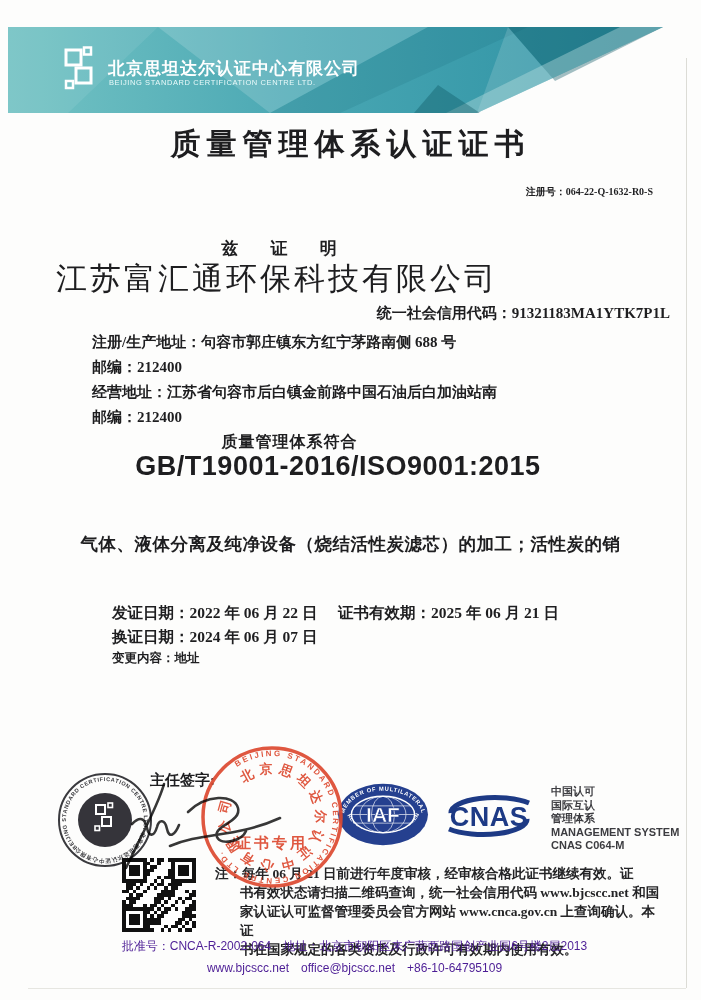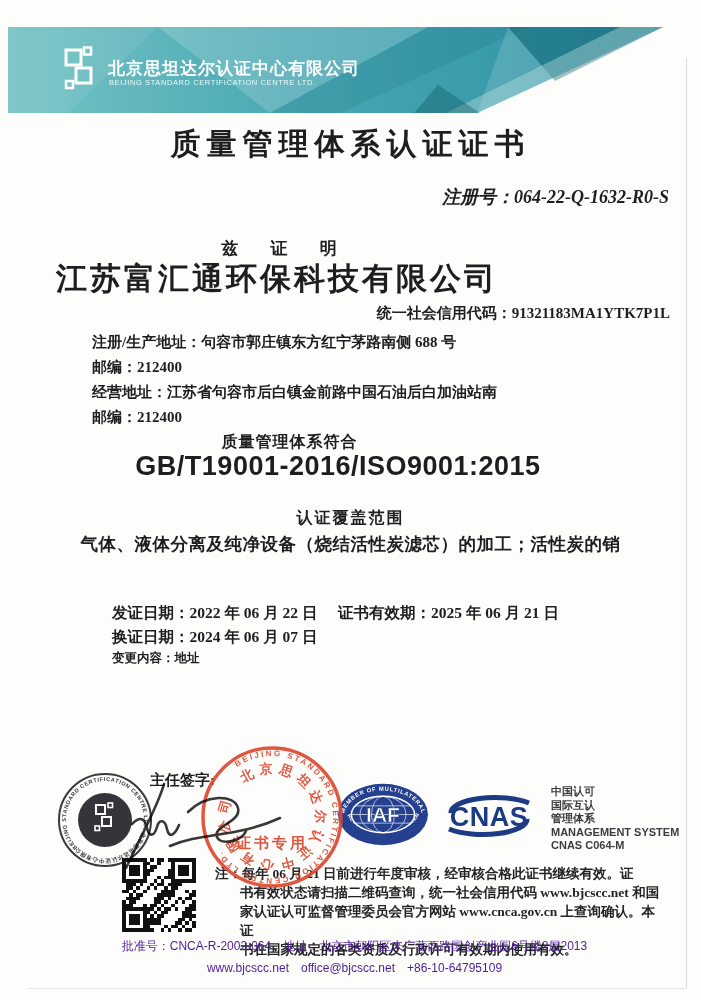--- a/index.html
+++ b/index.html
@@ -8,23 +8,23 @@
   .abs{position:absolute;}
   
   .band{left:8px;top:27px;width:684px;height:86px;}
   .org-cn{left:108px;top:57px;font-family:"Liberation Sans","DejaVu Sans",sans-serif;
           font-weight:bold;font-size:17px;letter-spacing:1px;color:#ffffff;}
   .org-en{left:109px;top:78px;font-family:"Liberation Sans","DejaVu Sans",sans-serif;
           font-size:7.5px;letter-spacing:.6px;color:#eafafa;}
   .logo-box{left:62px;top:46px;width:40px;height:44px;}
   
   .title{left:0;top:124px;width:701px;text-align:center;font-size:30px;font-weight:bold;letter-spacing:6px;}
-  .regno{right:80px;top:185px;font-size:18px;font-weight:bold;font-style:italic;}
+  .regno{right:96px;top:185px;font-size:10px;font-weight:bold;}
   .certify{left:0;top:237px;width:572px;text-align:center;font-size:17px;font-weight:bold;letter-spacing:14px;}
-  .company{left:0;top:258px;width:554px;text-align:center;font-size:31px;font-weight:bold;letter-spacing:3px;}
+  .company{left:0;top:258px;width:554px;text-align:center;font-size:31px;font-weight:normal;letter-spacing:3px;}
   .credit{right:79px;top:304px;font-size:15px;font-weight:bold;}
   .addr{left:92px;font-size:15px;font-weight:bold;}
   .std-intro{left:0;top:432px;width:579px;text-align:center;font-size:16px;font-weight:bold;letter-spacing:1px;}
   .std-code{left:0;top:451px;width:676px;text-align:center;font-size:27px;font-weight:bold;
             font-family:"Liberation Sans","DejaVu Sans",sans-serif;letter-spacing:.5px;}
   .scope-h{left:0;top:508px;width:701px;text-align:center;font-size:16px;font-weight:bold;letter-spacing:2px;}
   .scope-l{left:0;width:701px;text-align:center;font-size:17.5px;font-weight:bold;letter-spacing:.5px;}
   .dateline{font-size:15.5px;font-weight:bold;}
   .small-bold{font-size:12.5px;font-weight:bold;}
   
@@ -80,21 +80,20 @@
   <div class="abs company">江苏富汇通环保科技有限公司</div>
   <div class="abs credit">统一社会信用代码：91321183MA1YTK7P1L</div>
   <div class="abs addr" style="top:333px;">注册/生产地址：句容市郭庄镇东方红宁茅路南侧 688 号</div>
   <div class="abs addr" style="top:358px;">邮编：212400</div>
   <div class="abs addr" style="top:383px;">经营地址：江苏省句容市后白镇金前路中国石油后白加油站南</div>
   <div class="abs addr" style="top:408px;">邮编：212400</div>
 
   <div class="abs std-intro">质量管理体系符合</div>
   <div class="abs std-code">GB/T19001-2016/ISO9001:2015</div>
 
-  <div class="abs scope-h">认证覆盖范围</div>
   <div class="abs scope-l" style="top:532px;">气体、液体分离及纯净设备（烧结活性炭滤芯）的加工；活性炭的销</div>
 
   <div class="abs dateline" style="left:112px;top:603px;">发证日期：2022 年 06 月 22 日</div>
   <div class="abs dateline" style="left:338px;top:603px;">证书有效期：2025 年 06 月 21 日</div>
   <div class="abs dateline" style="left:112px;top:627px;">换证日期：2024 年 06 月 07 日</div>
   <div class="abs small-bold" style="left:112px;top:650px;">变更内容：地址</div>
 
   <svg class="abs" style="left:55px;top:770px;" viewBox="0 0 100 100" width="100" height="100" aria-hidden="true">
     <defs>
       <path id="blkRing" d="M50,50 m-39,0 a39,39 0 1,1 78,0 a39,39 0 1,1 -78,0"></path>

